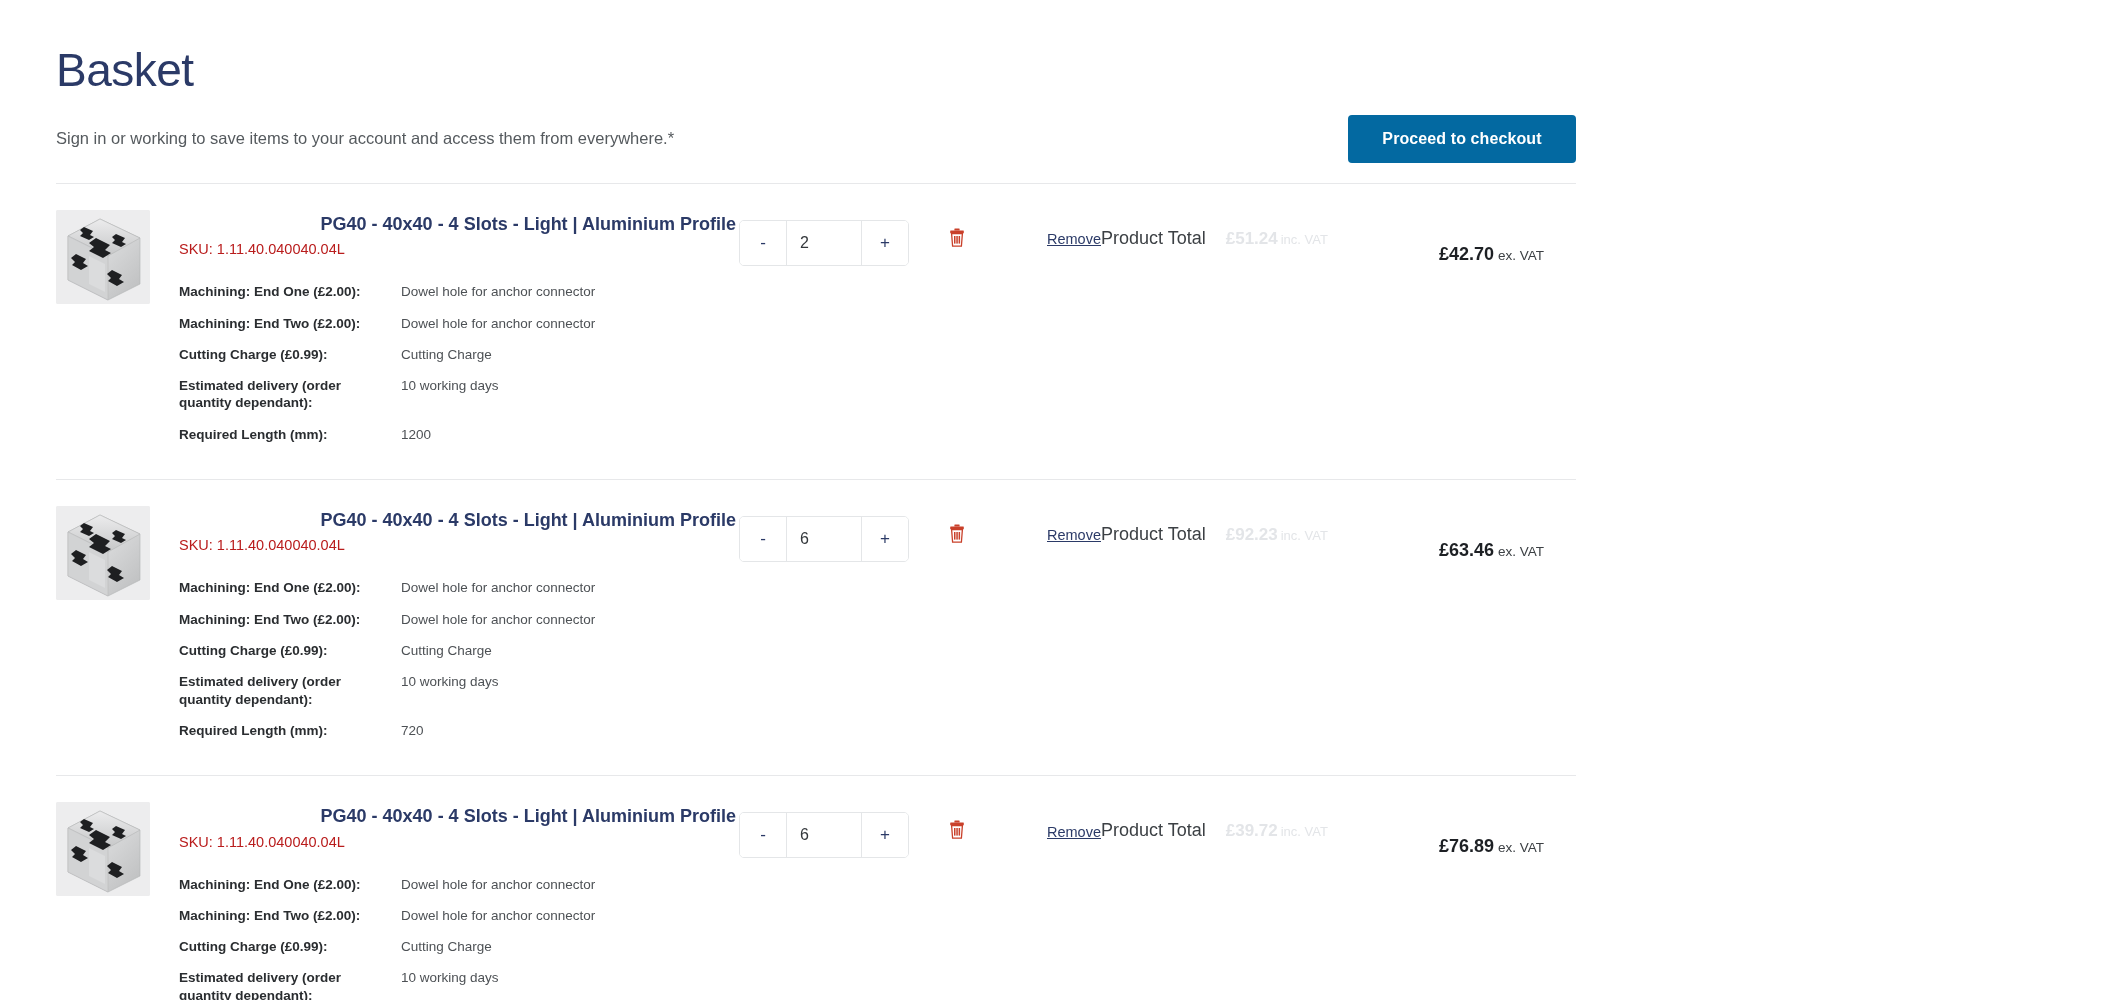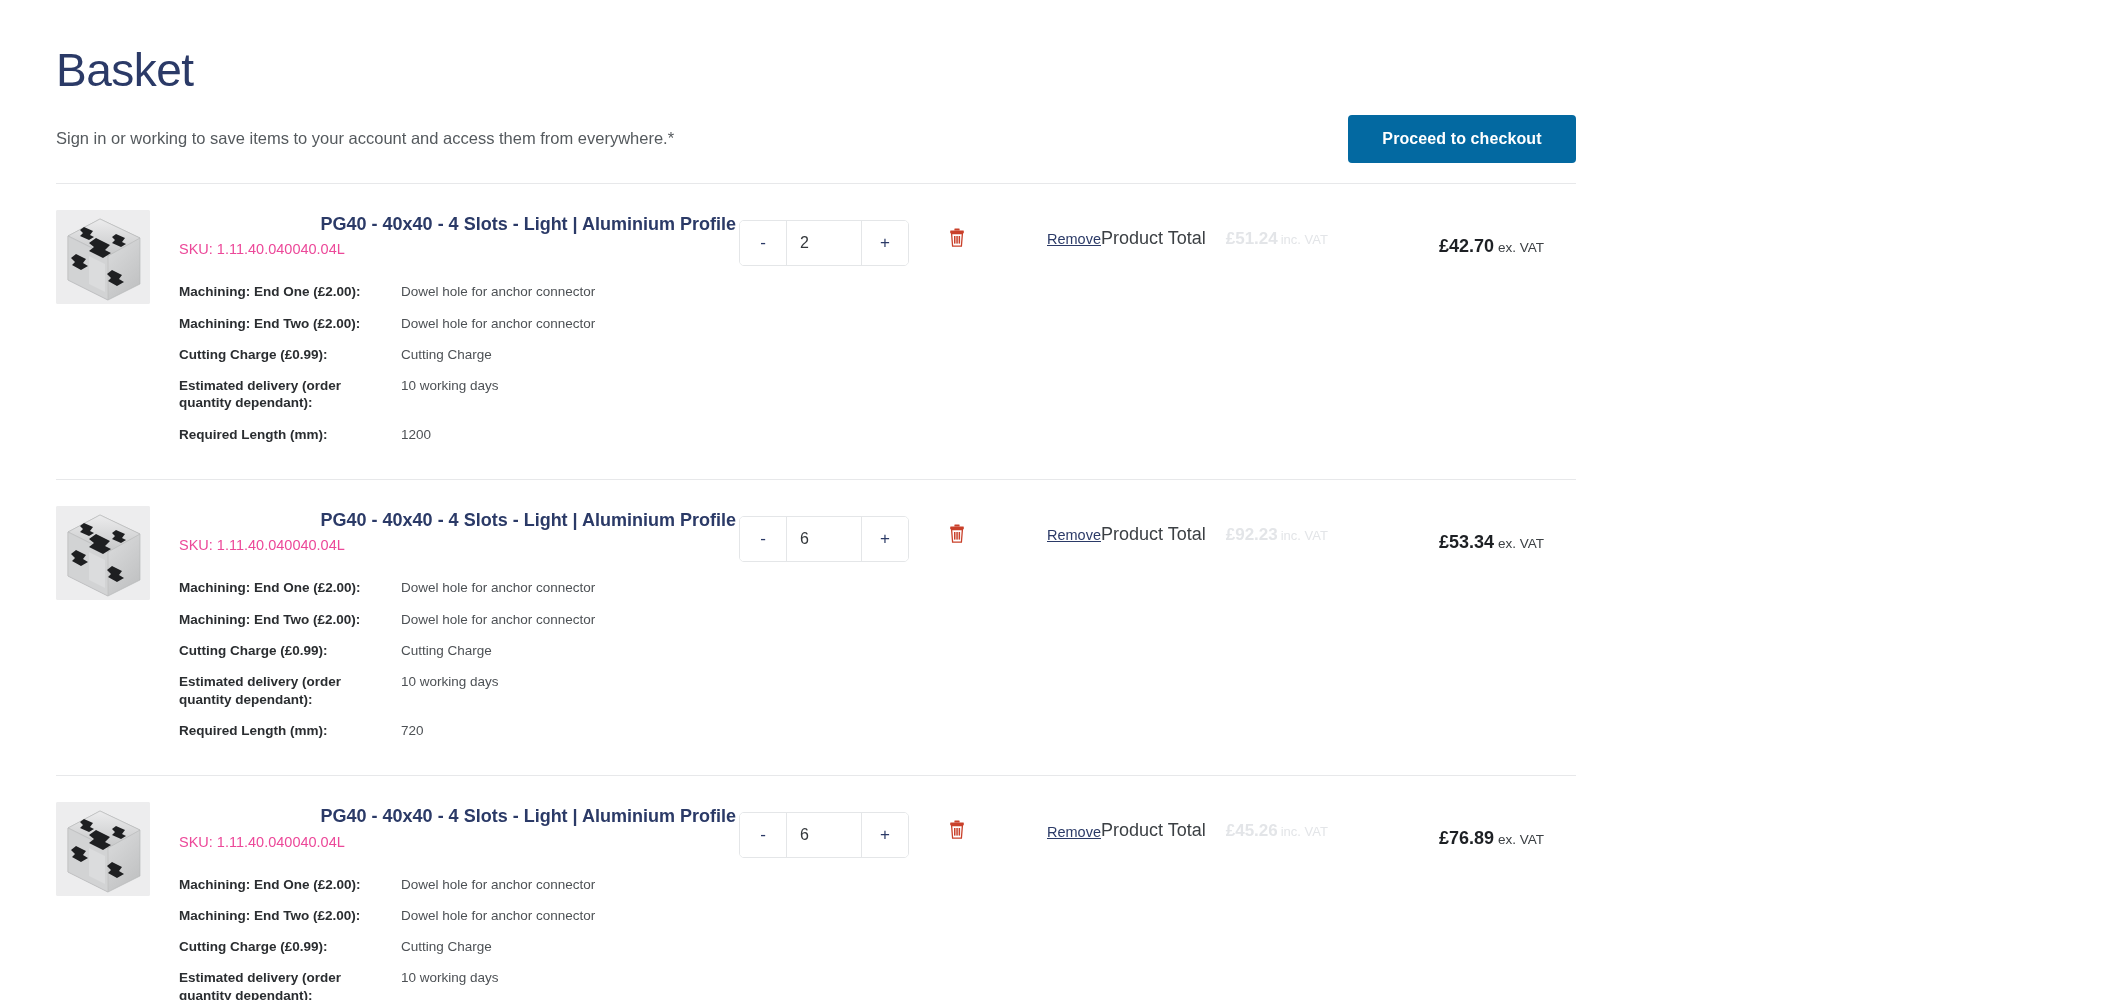--- a/index.html
+++ b/index.html
@@ -107,21 +107,21 @@
     line-height: 1.25;
     margin: 3px;
     text-decoration: none;
     display: block;
     cursor: pointer;
     text-align: right;
   }
 
   .prod-sku {
     font-size: 14.5px;
-    color: #ec4899;
+    color: #b91c1c;
     margin-top: 6px;
   }
 
   .attrs {
     margin-top: 26px;
   }
   .attr-row {
     display: flex;
     align-items: flex-start;
     margin-bottom: 14px;
@@ -227,21 +227,21 @@
     font-weight: normal;
     color: #e3e5e8;
     margin-left: 3px;
   }
   .price-ex-wrap {
     margin-left: auto;
     padding-right: 32px;
     display: flex;
     align-items: baseline;
     position: relative;
-    top: 8px;
+    top: 16px;
   }
   .price-ex {
     font-size: 18px;
     font-weight: bold;
     color: #1d2024;
   }
   .price-ex .vat-suffix {
     font-size: 13.5px;
     font-weight: normal;
     color: #3c4044;
@@ -431,21 +431,21 @@
           <rect x="9.6" y="8" width="1.5" height="7.6" fill="#c9402a"></rect>
         </svg>
       </span>
       <span class="remove-link">Remove</span>
     </div>
 
     <div class="totals-col">
       <span class="total-label">Product Total</span>
       <span class="price-inc"><span>£92.23</span><span class="vat-suffix">inc. VAT</span></span>
       <span class="price-ex-wrap">
-        <span class="price-ex"><span>£53.34</span><span class="vat-suffix">ex. VAT</span></span>
+        <span class="price-ex"><span>£63.46</span><span class="vat-suffix">ex. VAT</span></span>
       </span>
     </div>
 
   </div>
 <div class="divider"></div>
   <div class="item">
 
     <div class="thumb">
       <svg viewBox="0 0 94 94" xmlns="http://www.w3.org/2000/svg" aria-hidden="true">
         <defs>
@@ -515,21 +515,21 @@
           <rect x="5" y="8" width="1.5" height="7.6" fill="#c9402a"></rect>
           <rect x="7.3" y="8" width="1.5" height="7.6" fill="#c9402a"></rect>
           <rect x="9.6" y="8" width="1.5" height="7.6" fill="#c9402a"></rect>
         </svg>
       </span>
       <span class="remove-link">Remove</span>
     </div>
 
     <div class="totals-col">
       <span class="total-label">Product Total</span>
-      <span class="price-inc"><span>£45.26</span><span class="vat-suffix">inc. VAT</span></span>
+      <span class="price-inc"><span>£39.72</span><span class="vat-suffix">inc. VAT</span></span>
       <span class="price-ex-wrap">
         <span class="price-ex"><span>£76.89</span><span class="vat-suffix">ex. VAT</span></span>
       </span>
     </div>
 
   </div>
 </div>
 
   </div>
 </div>

